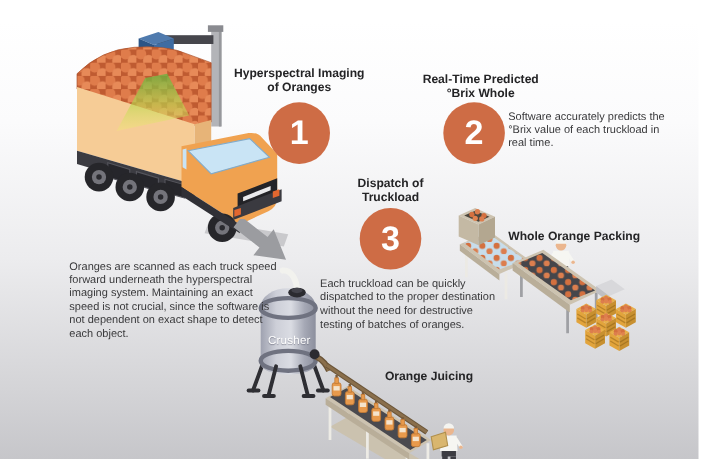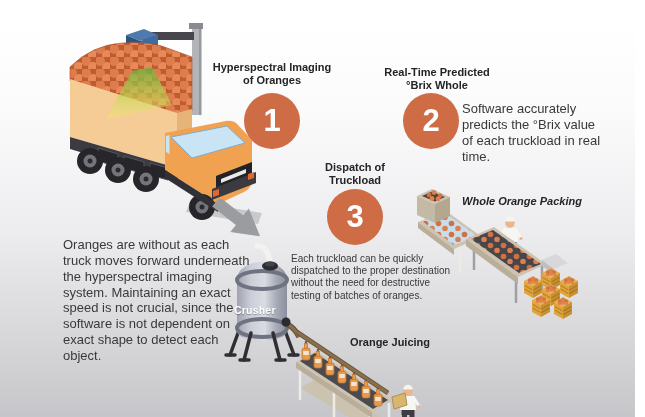--- a/index.html
+++ b/index.html
@@ -10,24 +10,24 @@
     font-family:"Liberation Sans", sans-serif;
     margin-top:19px;
   }
   .abs { position:absolute; }
   .step-title { font-weight:bold; font-size:11px; line-height:1.18; color:#242426; text-align:center; z-index:5; }
   .step-circle {
     width:56px; height:56px; border-radius:50%;
     display:flex; align-items:center; justify-content:center;
     color:#fff; font-weight:bold; font-size:31px; z-index:5;
   }
-  .body-text { font-size:13px; line-height:1.22; color:#39393b; z-index:5; }
+  .body-text { font-size:10px; line-height:1.22; color:#39393b; z-index:5; }
   .body-text.tight { font-size:10px; }
   .line-label { font-weight:bold; font-size:11px; color:#242426; text-align:center; z-index:6; }
-  .tank-label { font-weight:bold; font-size:10.5px; color:#ffffff; text-align:left;
+  .tank-label { font-weight:normal; font-size:10.5px; color:#ffffff; text-align:center;
     text-shadow:0 1px 1px rgba(40,40,60,.4); letter-spacing:.2px; z-index:6; }
   svg { display:block; position:absolute; z-index:2; }
   svg.shared { position:absolute; width:0; height:0; }
 </style>
 </head>
 <body>
 
 <div class="stage">
 
   <svg class="shared" aria-hidden="true">
@@ -261,19 +261,19 @@
     <span>2</span>
   </div>
   <div class="abs body-text" style="left:462px; top:82px; width:145px;">Software accurately predicts the °Brix value of each truckload in real time.</div>
 
   <div class="abs step-title" style="left:315px; top:142px; width:80px;">Dispatch of Truckload</div>
   <div class="abs step-circle" style="left: 327px; top: 170px; background: rgb(206, 108, 69); color: rgb(255, 255, 255);">
     <span>3</span>
   </div>
   <div class="abs body-text tight" style="left:291px; top:234px; width:170px;">Each truckload can be quickly dispatched to the proper destination without the need for destructive testing of batches of oranges.</div>
 
-  <div class="abs body-text" style="left:63px; top:218px; width:190px;">Oranges are without as each truck moves forward underneath the hyperspectral imaging system. Maintaining an exact speed is not crucial, since the software is not dependent on exact shape to detect each object.</div>
+  <div class="abs body-text" style="left:63px; top:218px; width:190px;">Oranges are scanned as each truck speed forward underneath the hyperspectral imaging system. Maintaining an exact speed is not crucial, since the software is not dependent on exact shape to detect each object.</div>
 
   <div class="abs tank-label" style="left:234px; top:285px; width:58px;">Crusher</div>
-  <div class="abs line-label" style="left:442px; top:176px; width:160px;font-style:italic;">Whole Orange Packing</div>
+  <div class="abs line-label" style="left:442px; top:190px; width:160px;">Whole Orange Packing</div>
   <div class="abs line-label" style="left:320px; top:317px; width:140px;text-align:center;">Orange Juicing</div>
 
 </div>
 
 </body></html>

